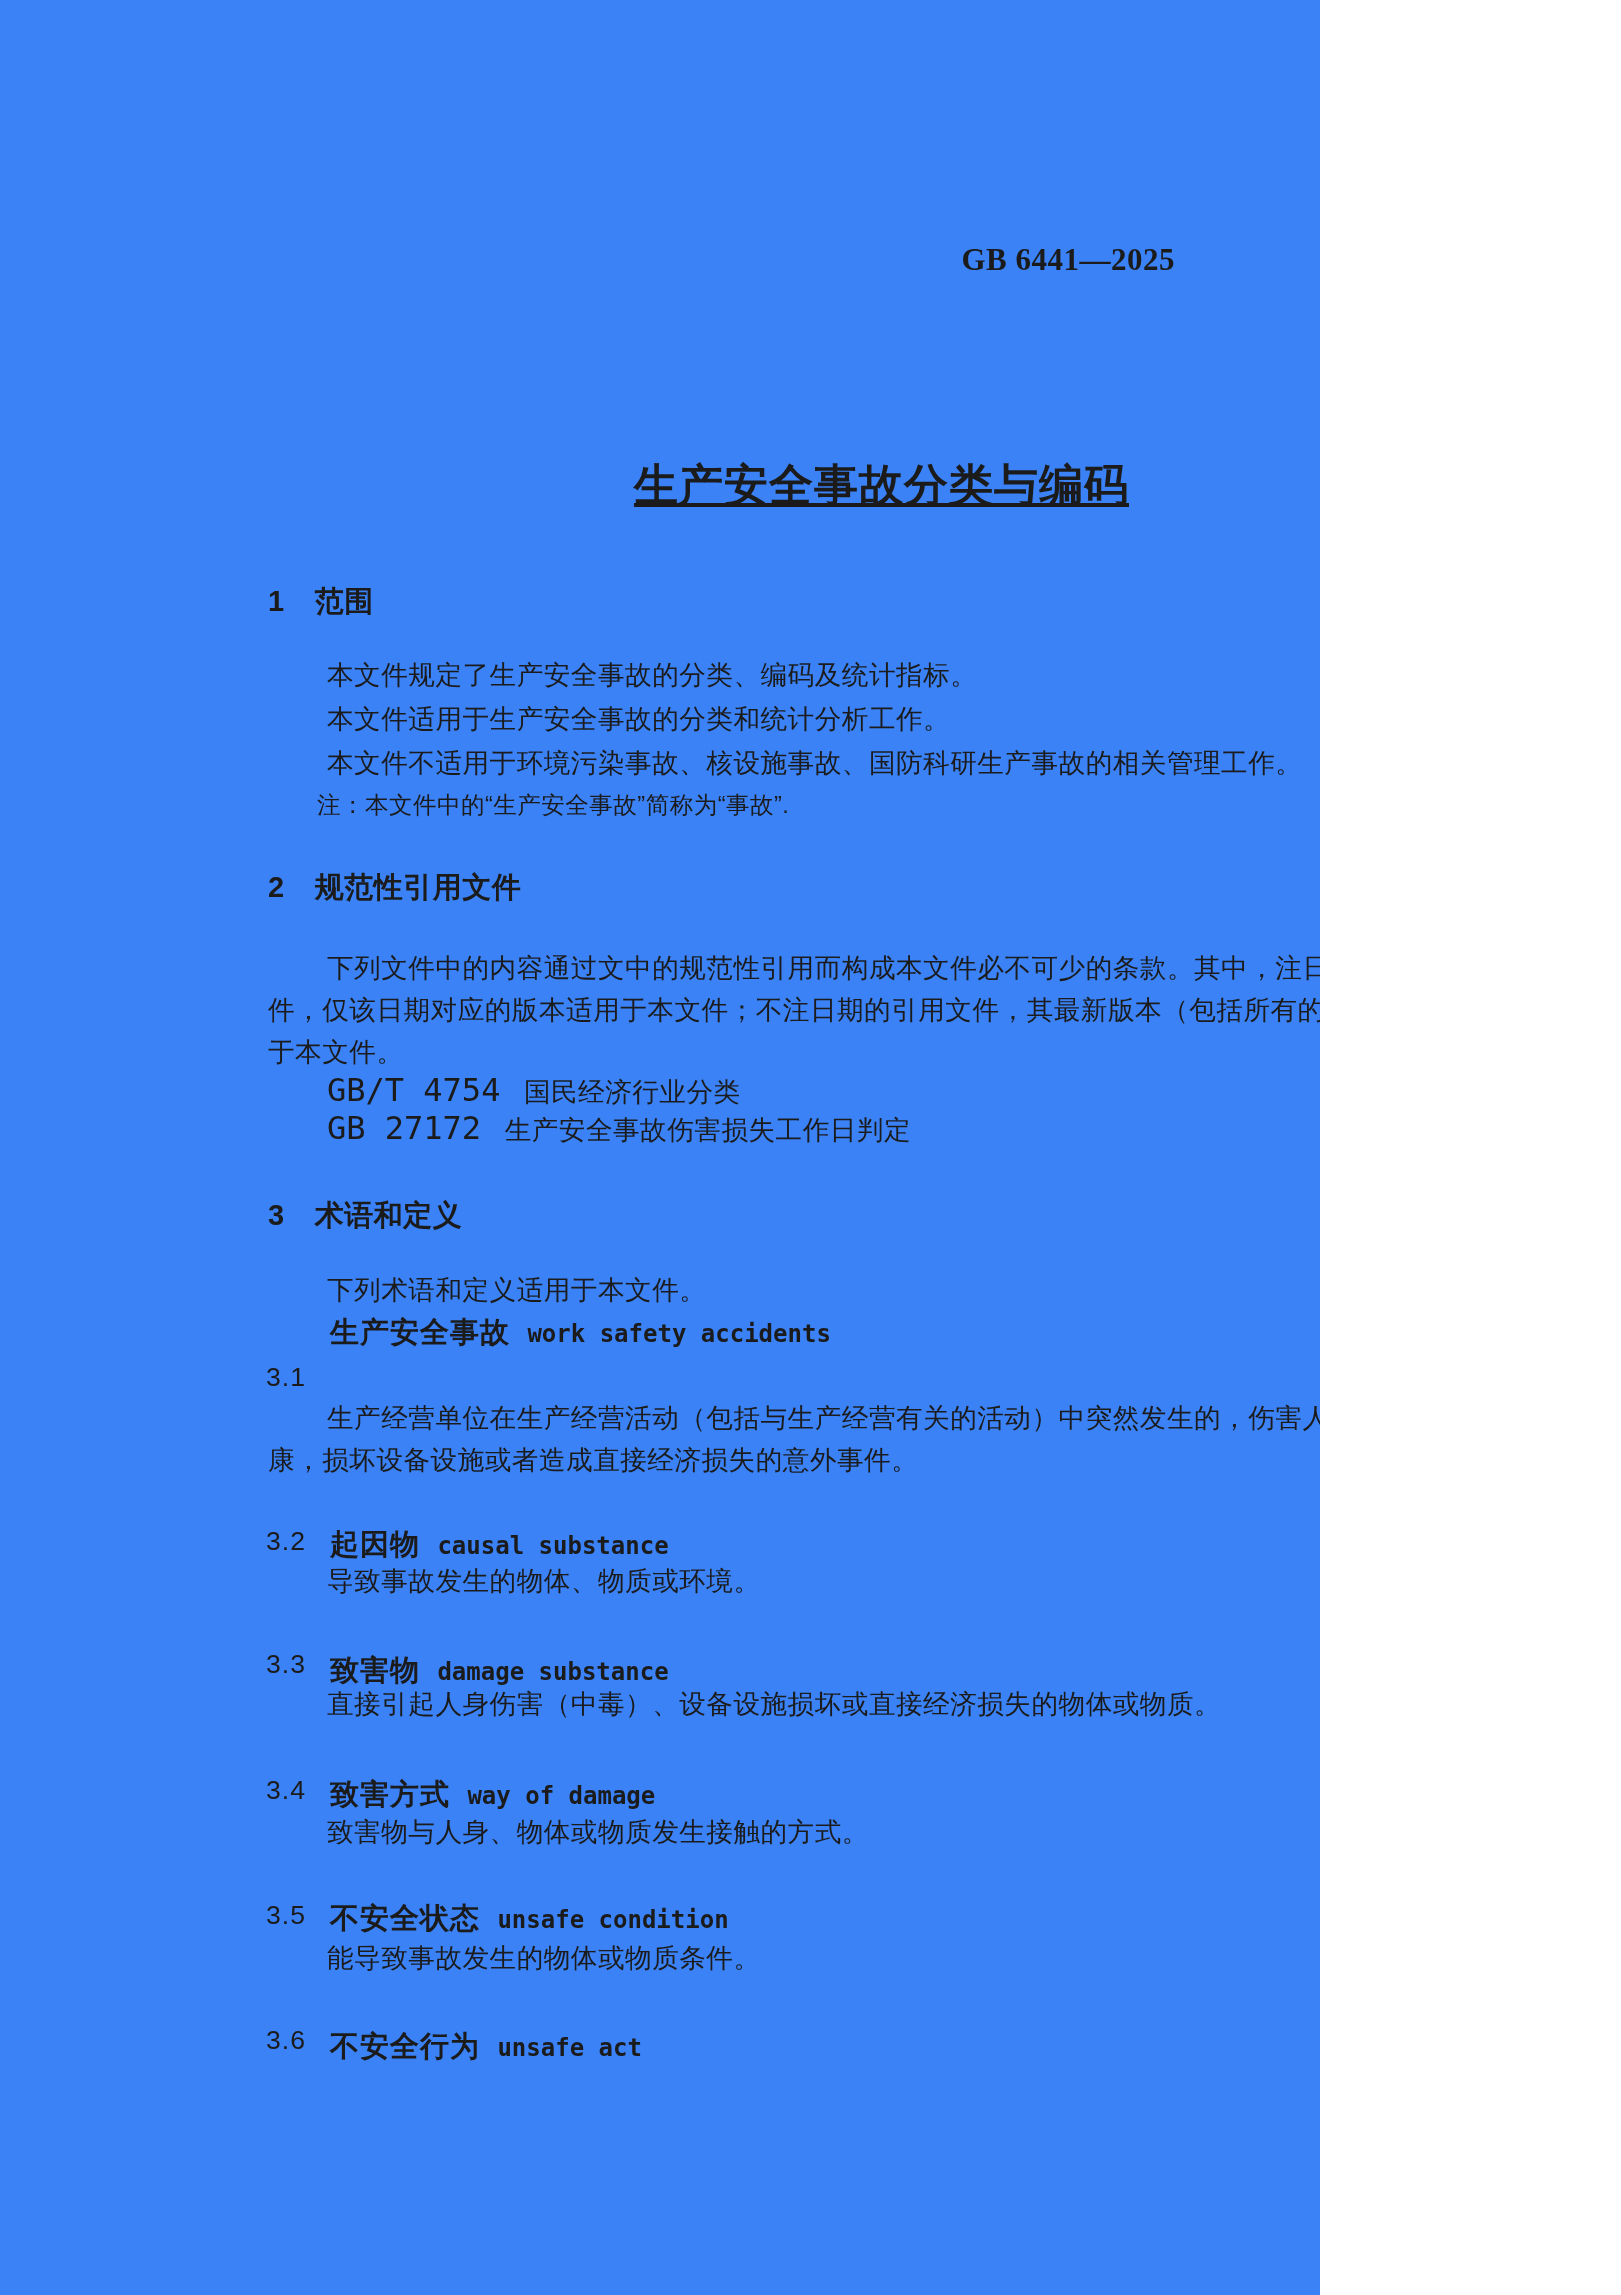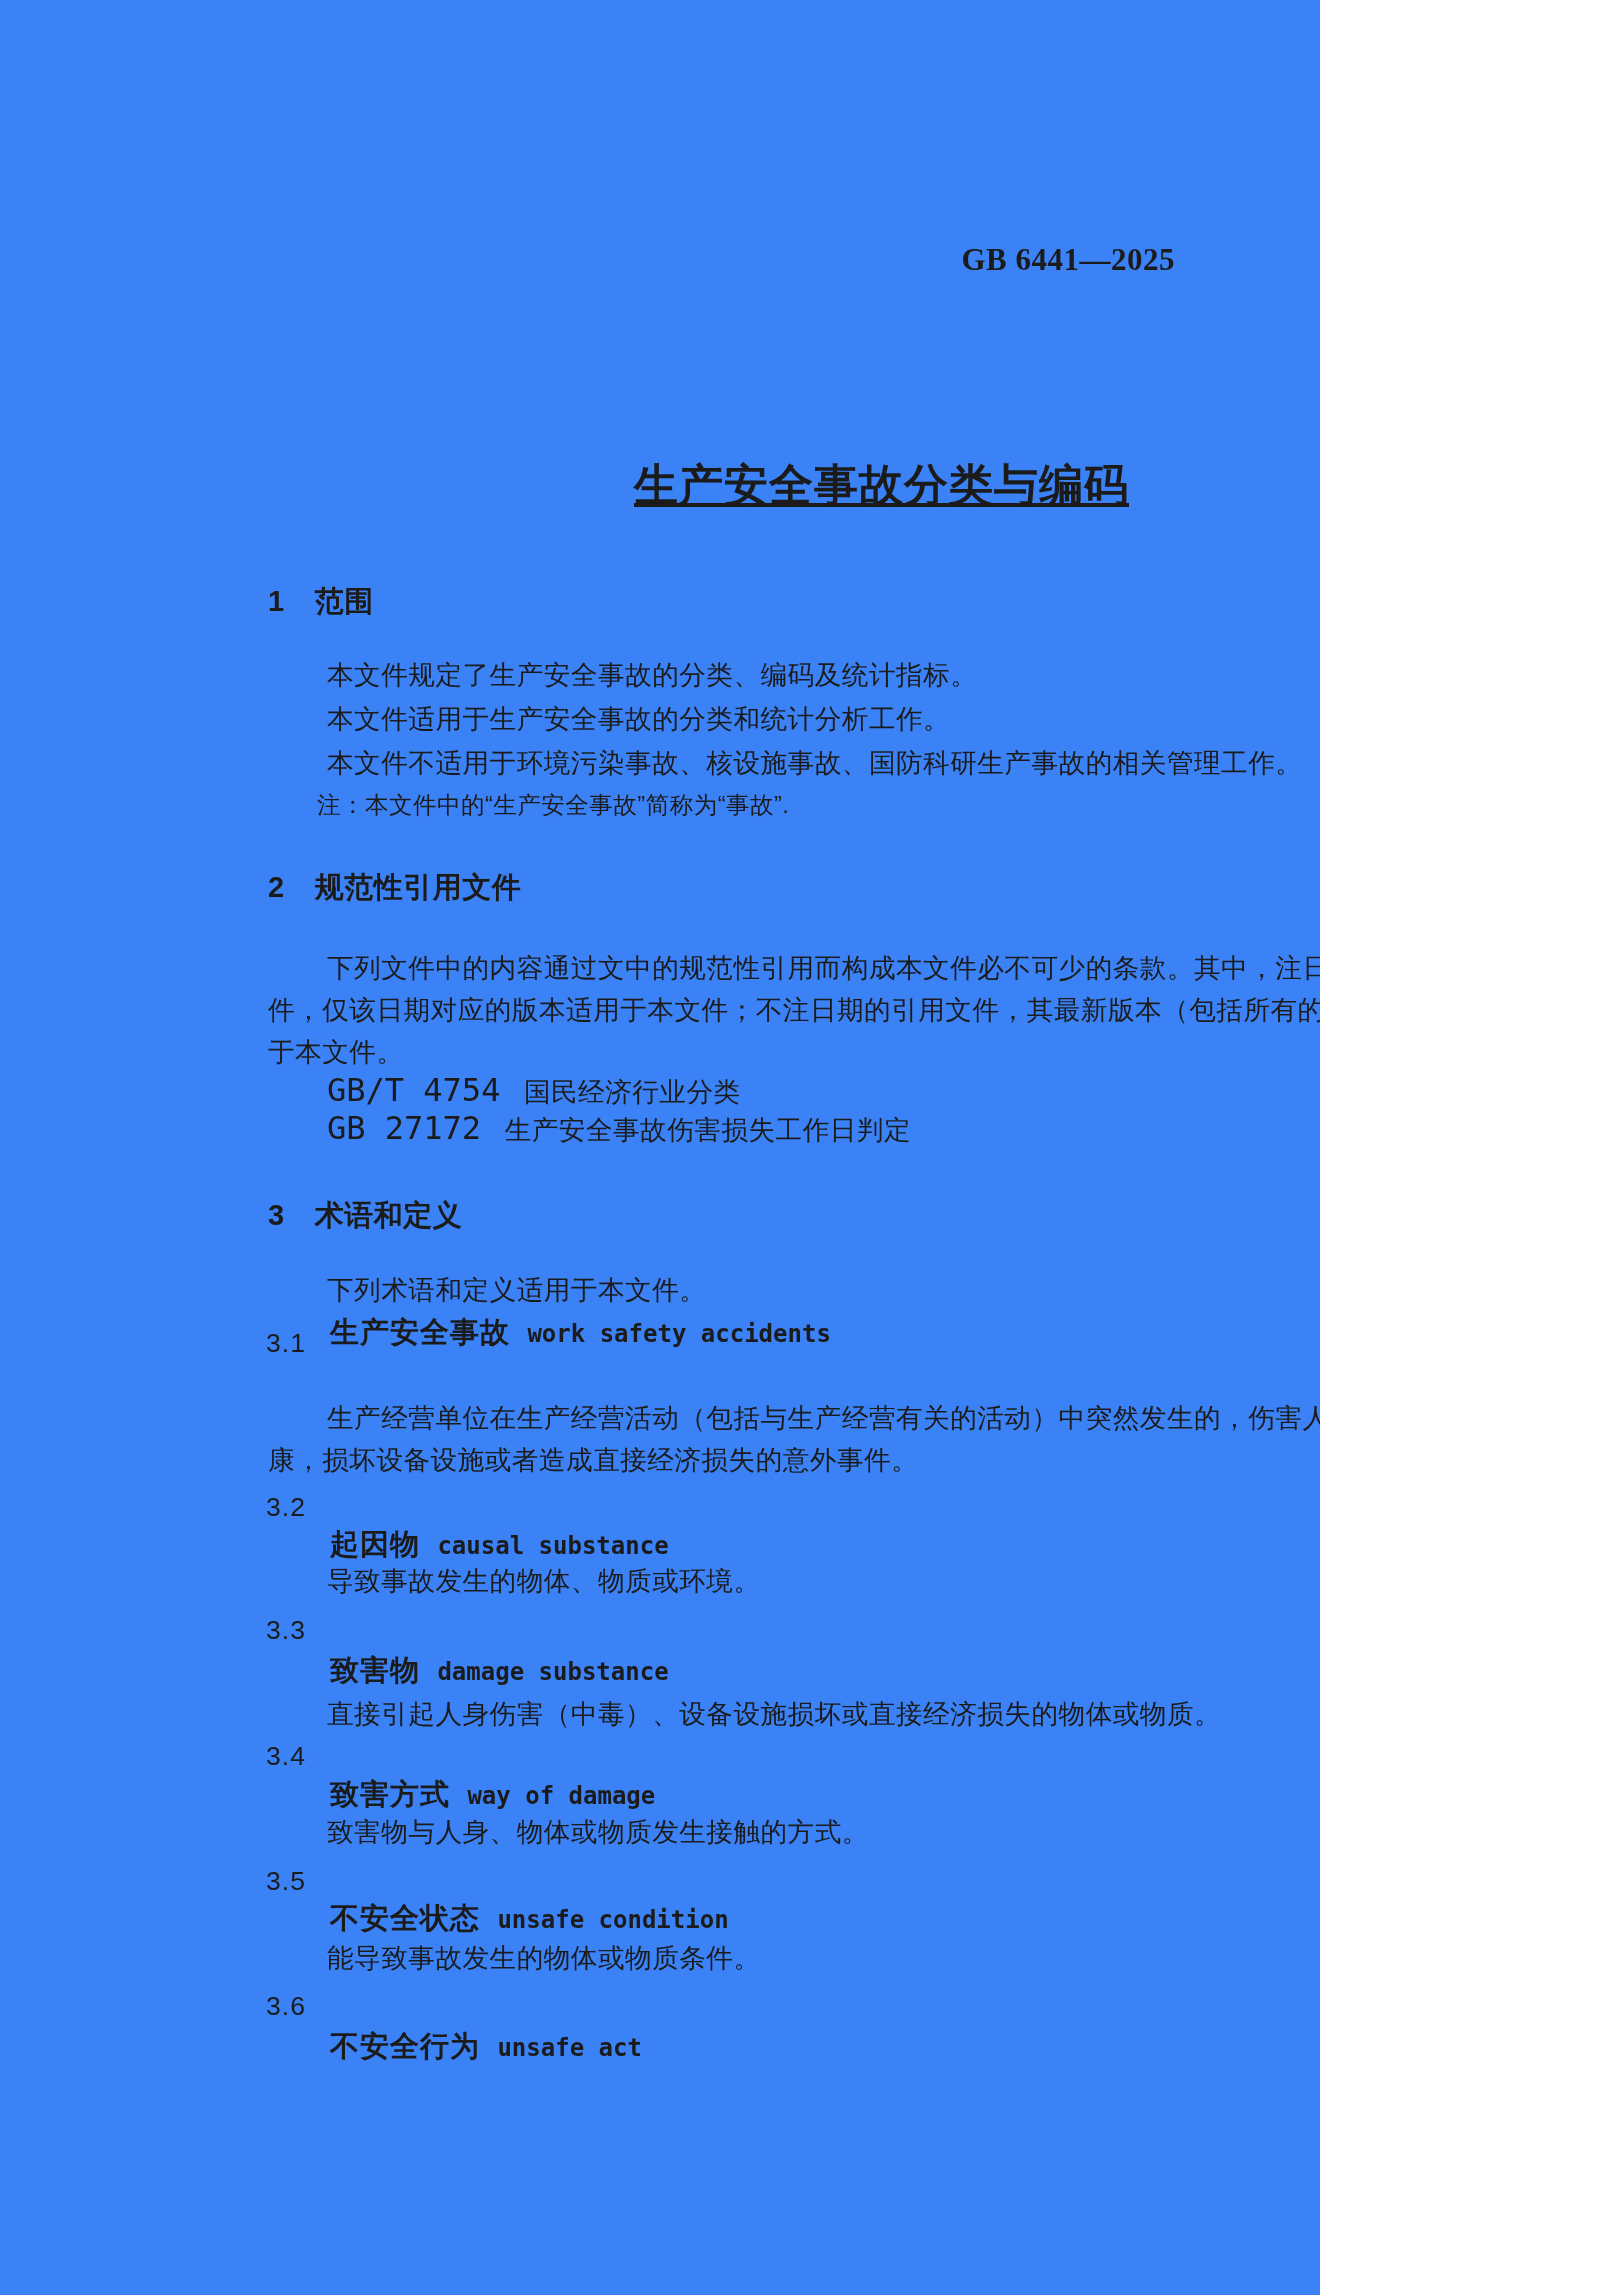--- a/index.html
+++ b/index.html
@@ -95,20 +95,21 @@
     font-size: 32px;
   }
   .ref-title { font-size: 26.6px; letter-spacing: 0.5px; }
   .sec3-intro { top: 1269px; text-indent: 59px; }
   .term-num {
     position: absolute;
     left: 266px;
     font-size: 26.6px;
     line-height: 1;
     letter-spacing: 1px;
+    margin-top: 34px;
   }
   .term-name {
     position: absolute;
     left: 330px;
     display: flex;
     align-items: baseline;
     line-height: 1;
   }
   .term-zh {
     font-size: 29px;
@@ -117,21 +118,21 @@
   }
   .term-en {
     font-family: "DejaVu Sans Mono", monospace;
     font-size: 24px;
     font-weight: bold;
     margin-left: 17.4px;
   }
   .term-def { line-height: 42px; }
   .t1-num { top: 1330px; } .t1-name { top: 1318px; } .t1-def { top: 1397px; }
   .t2-num { top: 1494px; } .t2-name { top: 1530px; } .t2-def { top: 1560px; }
-  .t3-num { top: 1617px; } .t3-name { top: 1656px; } .t3-def { top: 1683px; margin-top: 10px; }
+  .t3-num { top: 1617px; } .t3-name { top: 1656px; } .t3-def { top: 1683px; }
   .t4-num { top: 1743px; } .t4-name { top: 1780px; } .t4-def { top: 1811px; }
   .t5-num { top: 1868px; } .t5-name { top: 1904px; } .t5-def { top: 1937px; }
   .t6-num { top: 1993px; } .t6-name { top: 2032px; }
   .term-def .def-text { text-indent: 59px; display: block; }
   .page-number {
     position: absolute;
     left: 1440px;
     top: 2067px;
     font-family: "Liberation Serif", serif;
     font-size: 25.6px;

